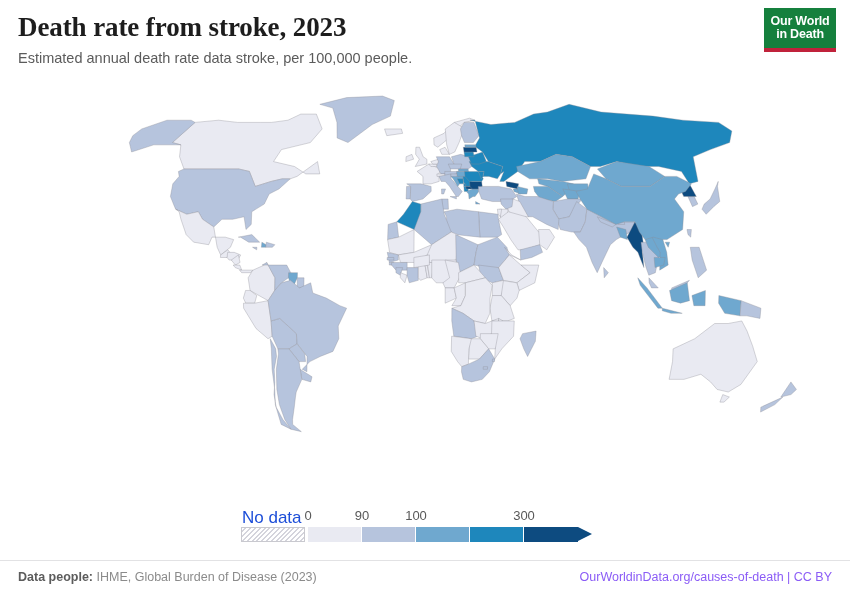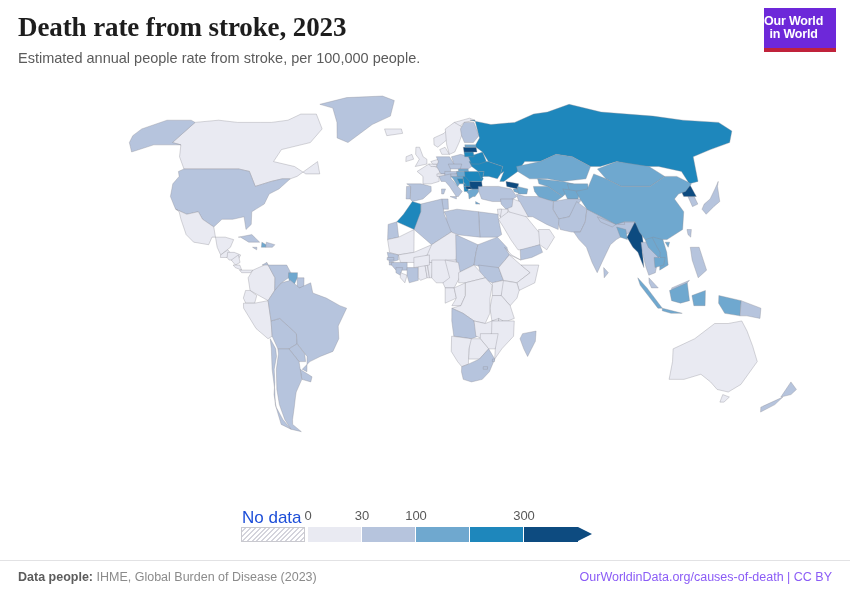--- a/index.html
+++ b/index.html
@@ -29,24 +29,24 @@
     color:#5b5b5b;
     margin:5px 0 0 0;
     line-height:18px;
     font-weight:400;
   }
 
   
   .logo{
     position:absolute;right:14px;top:8px;
     width:72px;height:44px;
-    background:#6d28d9;
+    background:#15803d;
     border-bottom:4px solid #c0223b;
     box-sizing:border-box;
-    display:flex;align-items:center;justify-content:flex-start;
+    display:flex;align-items:center;justify-content:center;
     cursor:pointer;
   }
   .logo-text{
     color:#ffffff;
     font-size:12.5px;
     font-weight:700;
     line-height:13.5px;
     text-align:center;
     font-family:"Liberation Sans", sans-serif;
     letter-spacing:-0.2px;
@@ -115,27 +115,27 @@
     font-size:12.5px;color:#8b5cf6;white-space:nowrap;
   }
 </style>
 </head>
 <body>
 
 <div class="page">
 
   <div class="header">
     <h1 class="title">Death rate from stroke, 2023</h1>
-    <p class="subtitle">Estimated annual people rate from stroke, per 100,000 people.</p>
+    <p class="subtitle">Estimated annual death rate data stroke, per 100,000 people.</p>
   </div>
 
   <div class="logo">
     <div class="logo-text">
       <span>Our World</span><br>
-      <span>in World</span>
+      <span>in Death</span>
     </div>
   </div>
 
   <div class="map-wrap">
     <svg id="worldmap" viewBox="0 0 1000 482" preserveAspectRatio="xMidYMid meet">
       <g id="countries">
           <path d="M229.5,40.3 L257.2,37.7 L279.4,40.3 L306.2,40.3 L319.6,40.3 L338.8,37.7 L354.0,30.5 L372.2,30.5 L379.0,48.0 L365.1,64.0 L331.1,72.3 L321.8,86.4 L346.5,92.2 L359.8,100.9 L376.2,100.9 L373.6,86.4 L349.5,103.8 L341.5,106.7 L332.0,106.7 L319.2,109.7 L300.3,115.6 L293.4,98.0 L280.9,95.1 L216.4,95.1 L211.2,80.7 L212.8,66.7 L202.8,64.0 Z " fill="#e9eaf2">
             <title>Canada — 23</title>
           </path>
           <path d="M209.9,98.0 L210.8,103.8 L203.3,112.6 L200.5,127.5 L205.3,139.4 L206.7,142.4 L219.7,148.4 L233.3,145.4 L238.3,154.3 L251.5,163.3 L261.1,154.3 L273.8,154.3 L287.1,151.3 L289.4,166.3 L295.6,160.3 L296.2,145.4 L310.9,136.4 L316.7,124.5 L328.2,118.6 L341.5,106.7 L332.0,106.7 L319.2,109.7 L300.3,115.6 L293.4,98.0 L280.9,95.1 L216.4,95.1 Z M166.7,48.0 L196.5,37.7 L224.9,37.7 L229.5,40.3 L202.8,64.0 L212.8,66.7 L180.9,66.7 L154.8,75.1 L152.2,64.0 L156.2,55.9 Z " fill="#b6c4dd">
@@ -585,21 +585,21 @@
         </g>
     </svg>
   </div>
 
   <div class="legend">
     <div class="legend-nodata-label">No data</div>
     <div class="legend-nodata-swatch"></div>
     <div class="scale">
       <div class="ticklabels" id="legend-ticks">
           <div class="ticklabel" style="left: 0px;">0</div>
-          <div class="ticklabel" style="left: 54px;">30</div>
+          <div class="ticklabel" style="left: 54px;">90</div>
           <div class="ticklabel" style="left: 108px;">100</div>
           <div class="ticklabel" style="left: 162px; margin-top: 16px;">150</div>
           <div class="ticklabel" style="left: 216px;">300</div>
         </div>
       <div class="bins" id="legend-bins">
           <div class="bin" title="0 to 50" style="width: 54px; background: rgb(233, 234, 242);"></div>
           <div class="bin" title="50 to 100" style="width: 54px; background: rgb(182, 196, 221);"></div>
           <div class="bin" title="100 to 150" style="width: 54px; background: rgb(111, 168, 207);"></div>
           <div class="bin" title="150 to 200" style="width: 54px; background: rgb(30, 135, 188);"></div>
           <div class="bin" title="200+" style="width: 54px; background: rgb(13, 75, 128);"></div>

